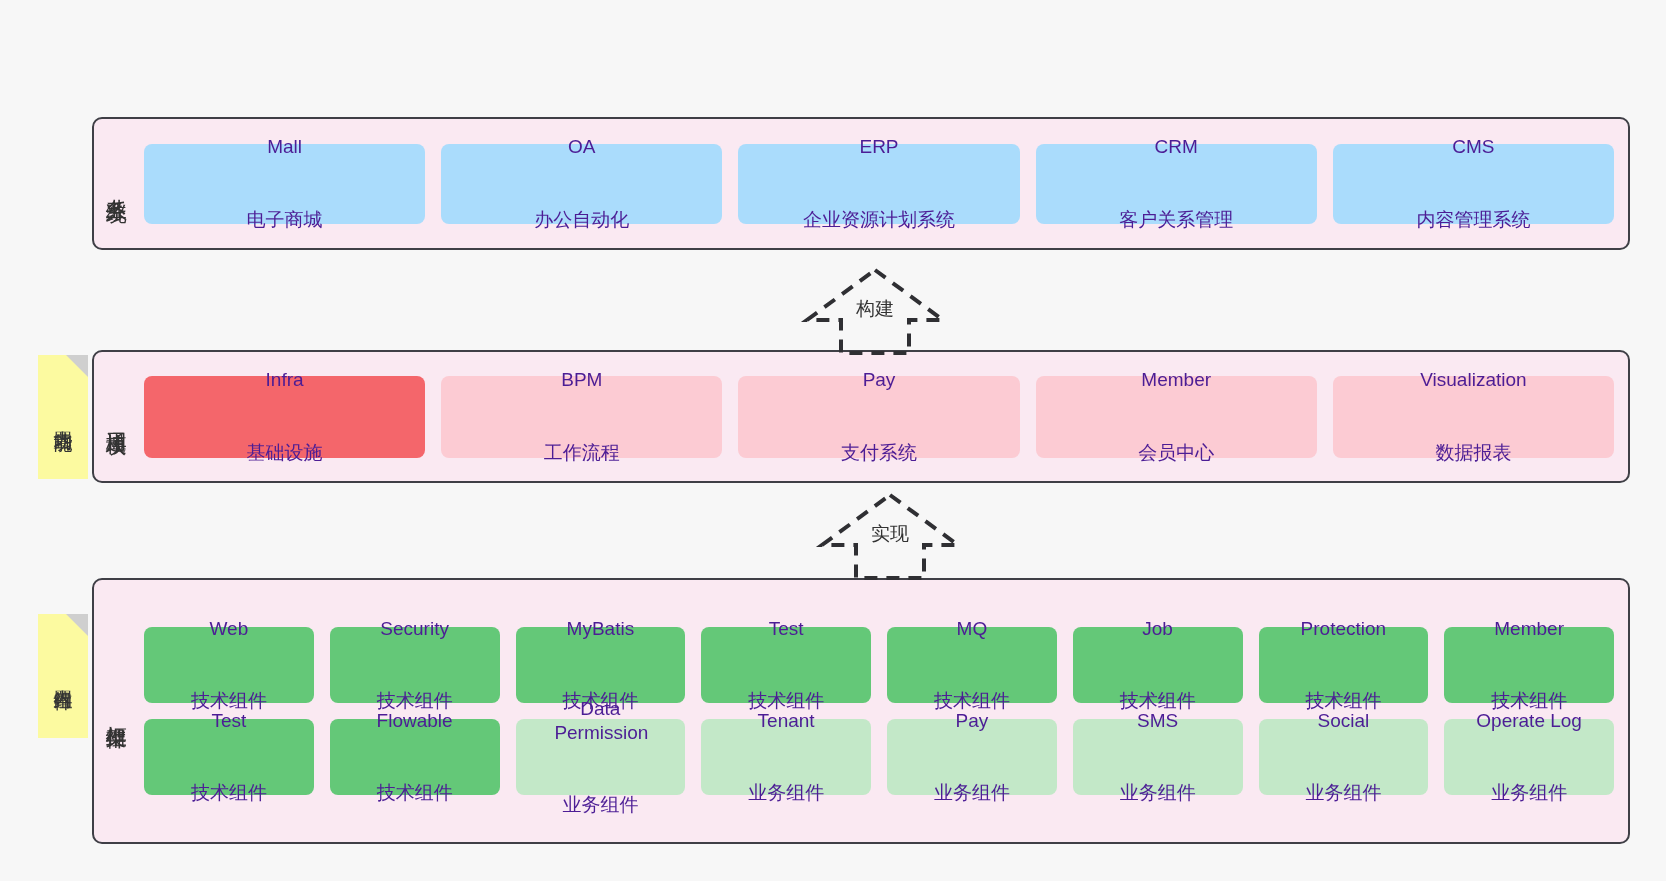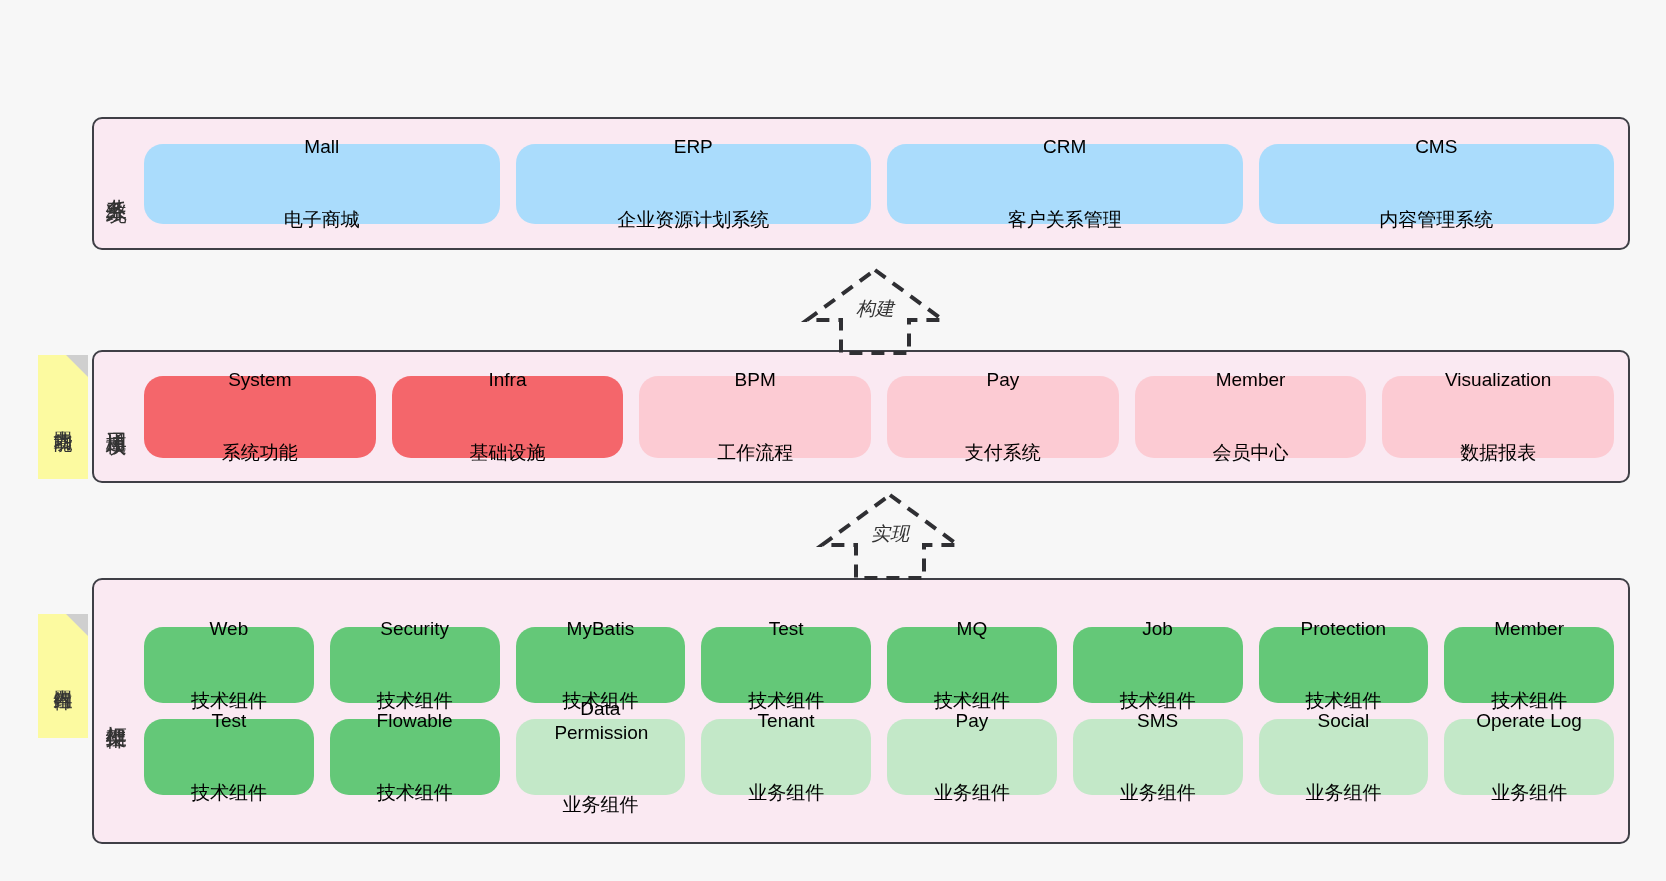--- a/index.html
+++ b/index.html
@@ -62,29 +62,29 @@
   }
   .row {
     display: flex;
     flex-direction: row;
     gap: 16px;
   }
 
   
   .card {
     flex: 1 1 0;
-    border-radius: 19px;
+    border-radius: 8px;
     display: flex;
     flex-direction: column;
     align-items: center;
     justify-content: center;
     text-align: center;
     font-size: 19px;
     line-height: 1.28;
-    color: #000000;
+    color: #4c1d95;
     box-sizing: border-box;
     padding: 6px 4px;
   }
   .card .en { display: block; }
   .card .cn { display: block; margin-top: 48px; }
 
   .card.blue        { background: #aadcfc; height: 80px; }
   .card.red-strong  { background: #f4666b; height: 82px; }
   .card.pink-soft   { background: #fccbd3; height: 82px; }
   .card.green-strong{ background: #64c878; height: 76px; }
@@ -123,35 +123,38 @@
     z-index: 2;
   }
   .arrow .lbl {
     position: absolute;
     left: 0;
     width: 100%;
     text-align: center;
     font-size: 19px;
     color: #333333;
     pointer-events: none;
-    font-style: italic;
   }
 </style>
 </head>
 <body>
 
 <div class="canvas">
 
   <div class="layer" id="layer-business" style="left:92px; top:117px; width:1538px; height:133px;">
     <div class="layer-title">业务系统</div>
     <div class="layer-body">
       <div class="row">
         <div class="card blue">
           <span class="en">Mall</span>
           <span class="cn">电子商城</span>
+        </div>
+        <div class="card blue">
+          <span class="en">OA</span>
+          <span class="cn">办公自动化</span>
         </div>
         <div class="card blue">
           <span class="en">ERP</span>
           <span class="cn">企业资源计划系统</span>
         </div>
         <div class="card blue">
           <span class="en">CRM</span>
           <span class="cn">客户关系管理</span>
         </div>
         <div class="card blue">
@@ -171,24 +174,20 @@
 
   <div class="note" style="left:38px; top:355px; height:124px;">
     <span>内置功能</span>
   </div>
 
   <div class="layer" id="layer-module" style="left:92px; top:350px; width:1538px; height:133px;">
     <div class="layer-title">通用模块</div>
     <div class="layer-body">
       <div class="row">
         <div class="card red-strong">
-          <span class="en">System</span>
-          <span class="cn">系统功能</span>
-        </div>
-        <div class="card red-strong">
           <span class="en">Infra</span>
           <span class="cn">基础设施</span>
         </div>
         <div class="card pink-soft">
           <span class="en">BPM</span>
           <span class="cn">工作流程</span>
         </div>
         <div class="card pink-soft">
           <span class="en">Pay</span>
           <span class="cn">支付系统</span>

